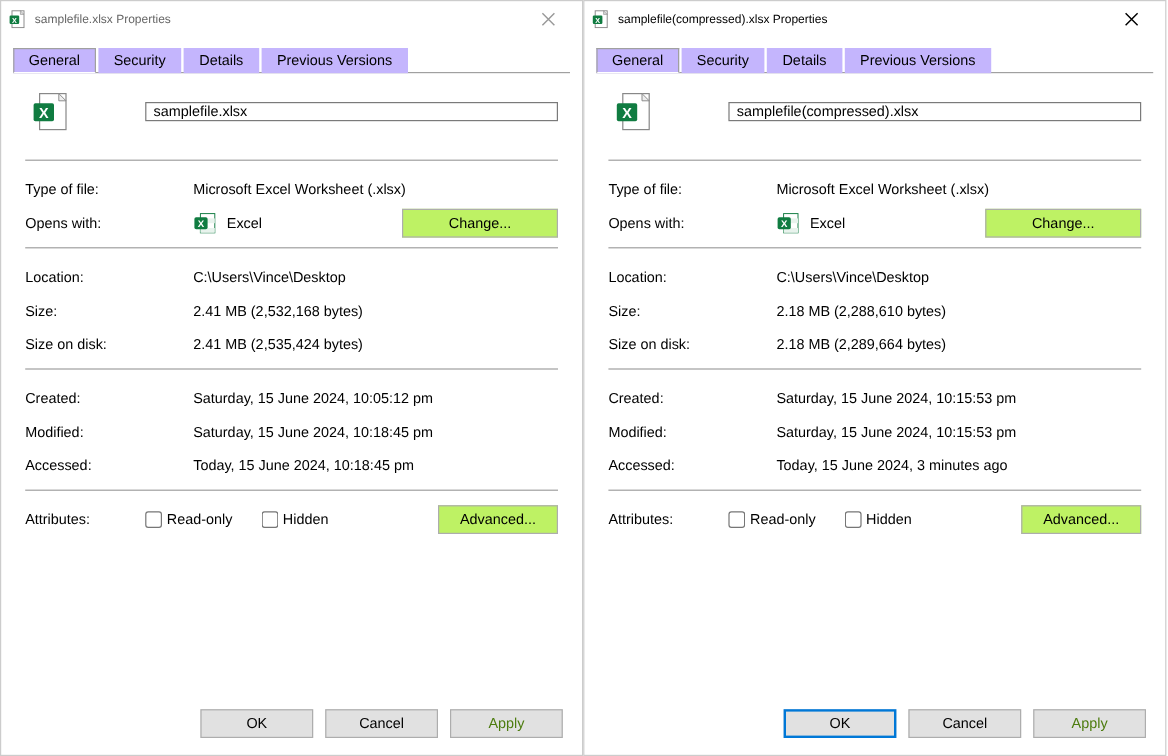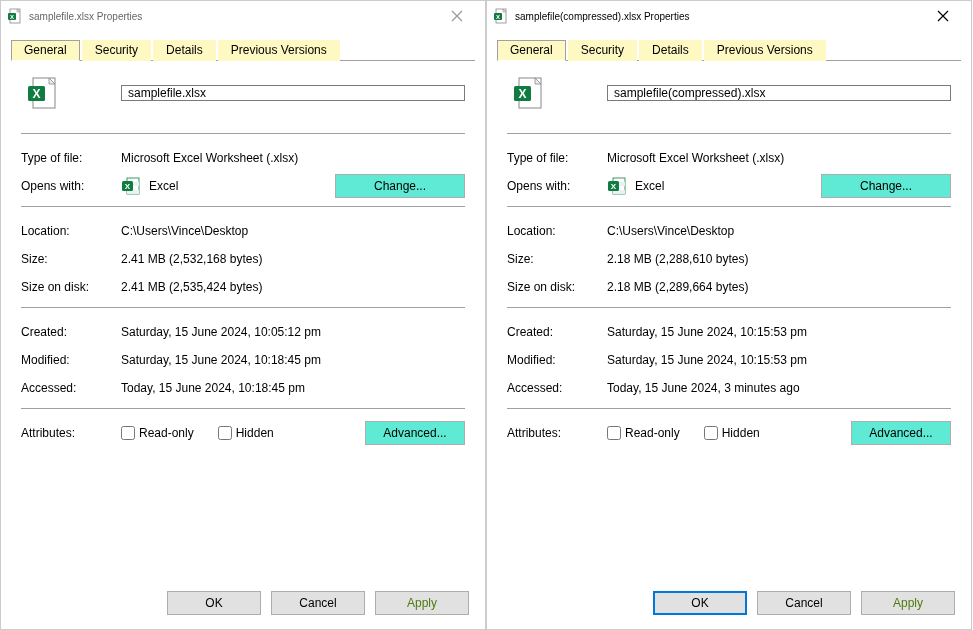--- a/index.html
+++ b/index.html
@@ -60,21 +60,21 @@
     height: 22px;
   }
   .tab {
     padding: 2px 12px;
     border: 1px solid transparent;
     border-bottom: none;
     margin-right: 2px;
     cursor: pointer;
     position: relative;
     top: 1px;
-    background: #fef9c3;
+    background: #c4b5fd;
   }
   .tab.active {
     border-color: #a0a0a0;
     border-bottom: 1px solid #fff;
   }
   .content {
     flex: 1;
     padding: 14px 20px 10px 20px;
     display: flex;
     flex-direction: column;
@@ -111,34 +111,35 @@
     align-items: center;
     min-height: 28px;
     padding: 2px 0;
   }
   .label {
     width: 100px;
     flex-shrink: 0;
   }
   .value {
     flex: 1;
+    margin-left: 40px;
   }
   .opens-with-row .value {
     display: flex;
     align-items: center;
     gap: 8px;
   }
   .app-icon {
     width: 20px;
     height: 20px;
   }
   .btn {
     font-family: inherit;
     font-size: 12px;
-    background: #5eead4;
+    background: #bef264;
     border: 1px solid #adadad;
     height: 24px;
     cursor: pointer;
   }
   .btn-change {
     width: 130px;
     margin-left: auto;
   }
   .btn-advanced {
     width: 100px;

